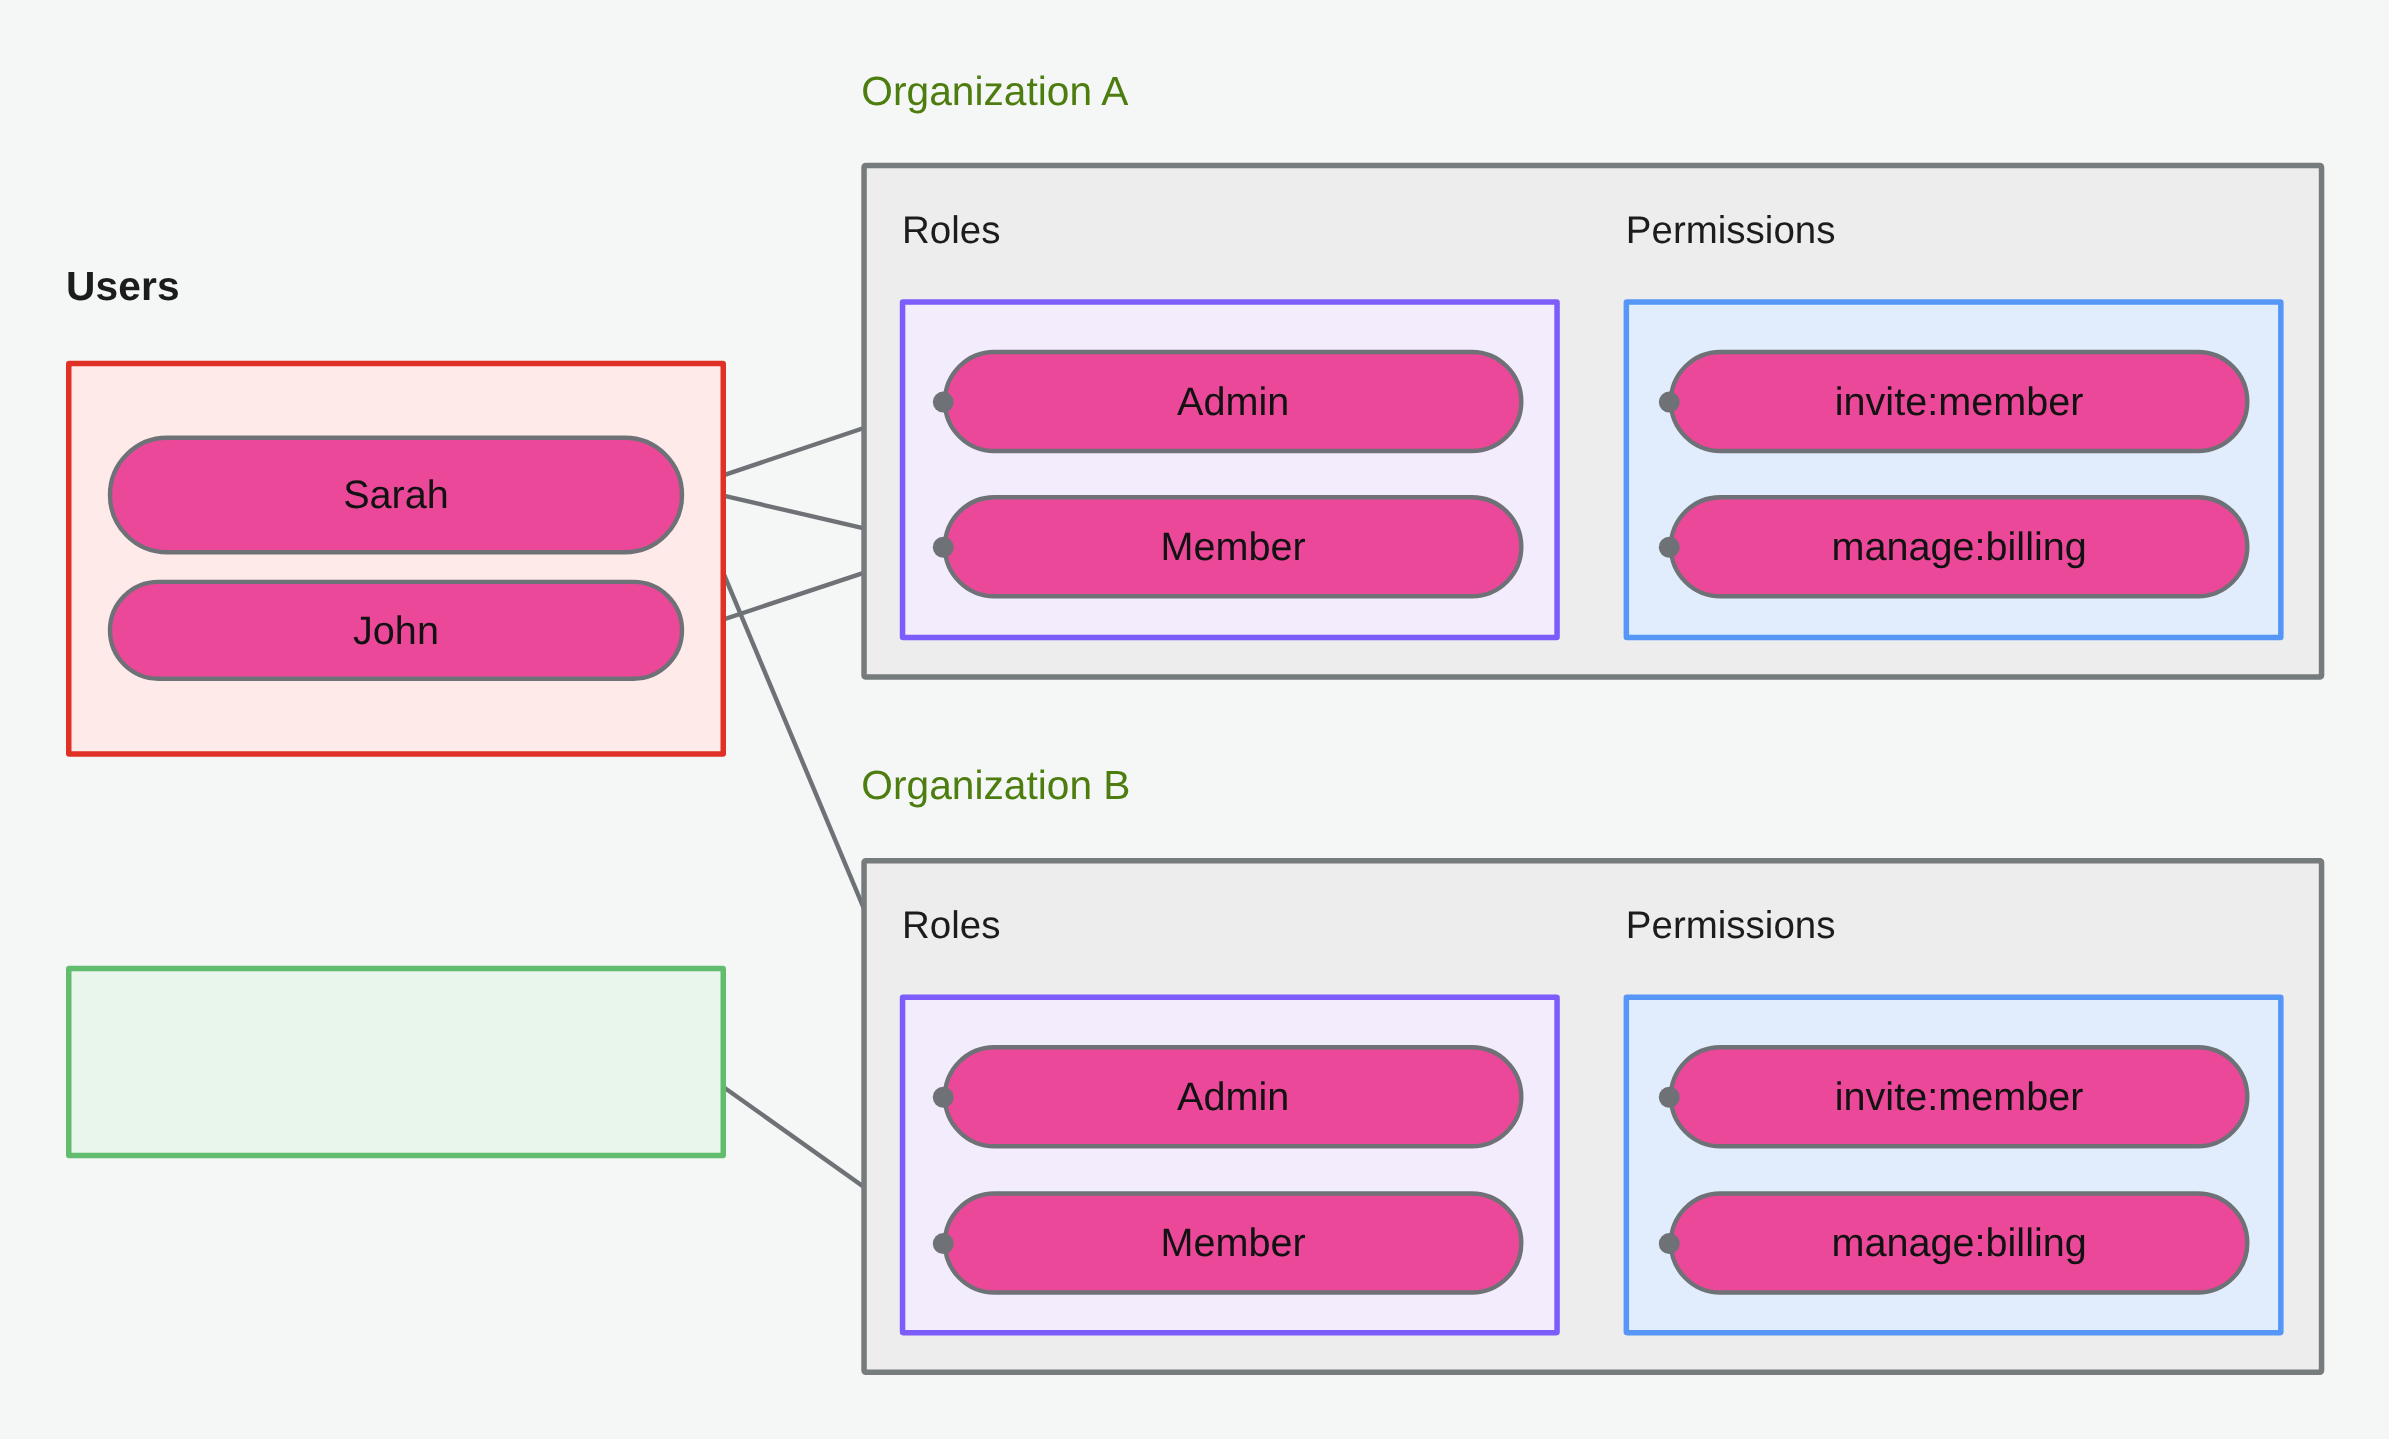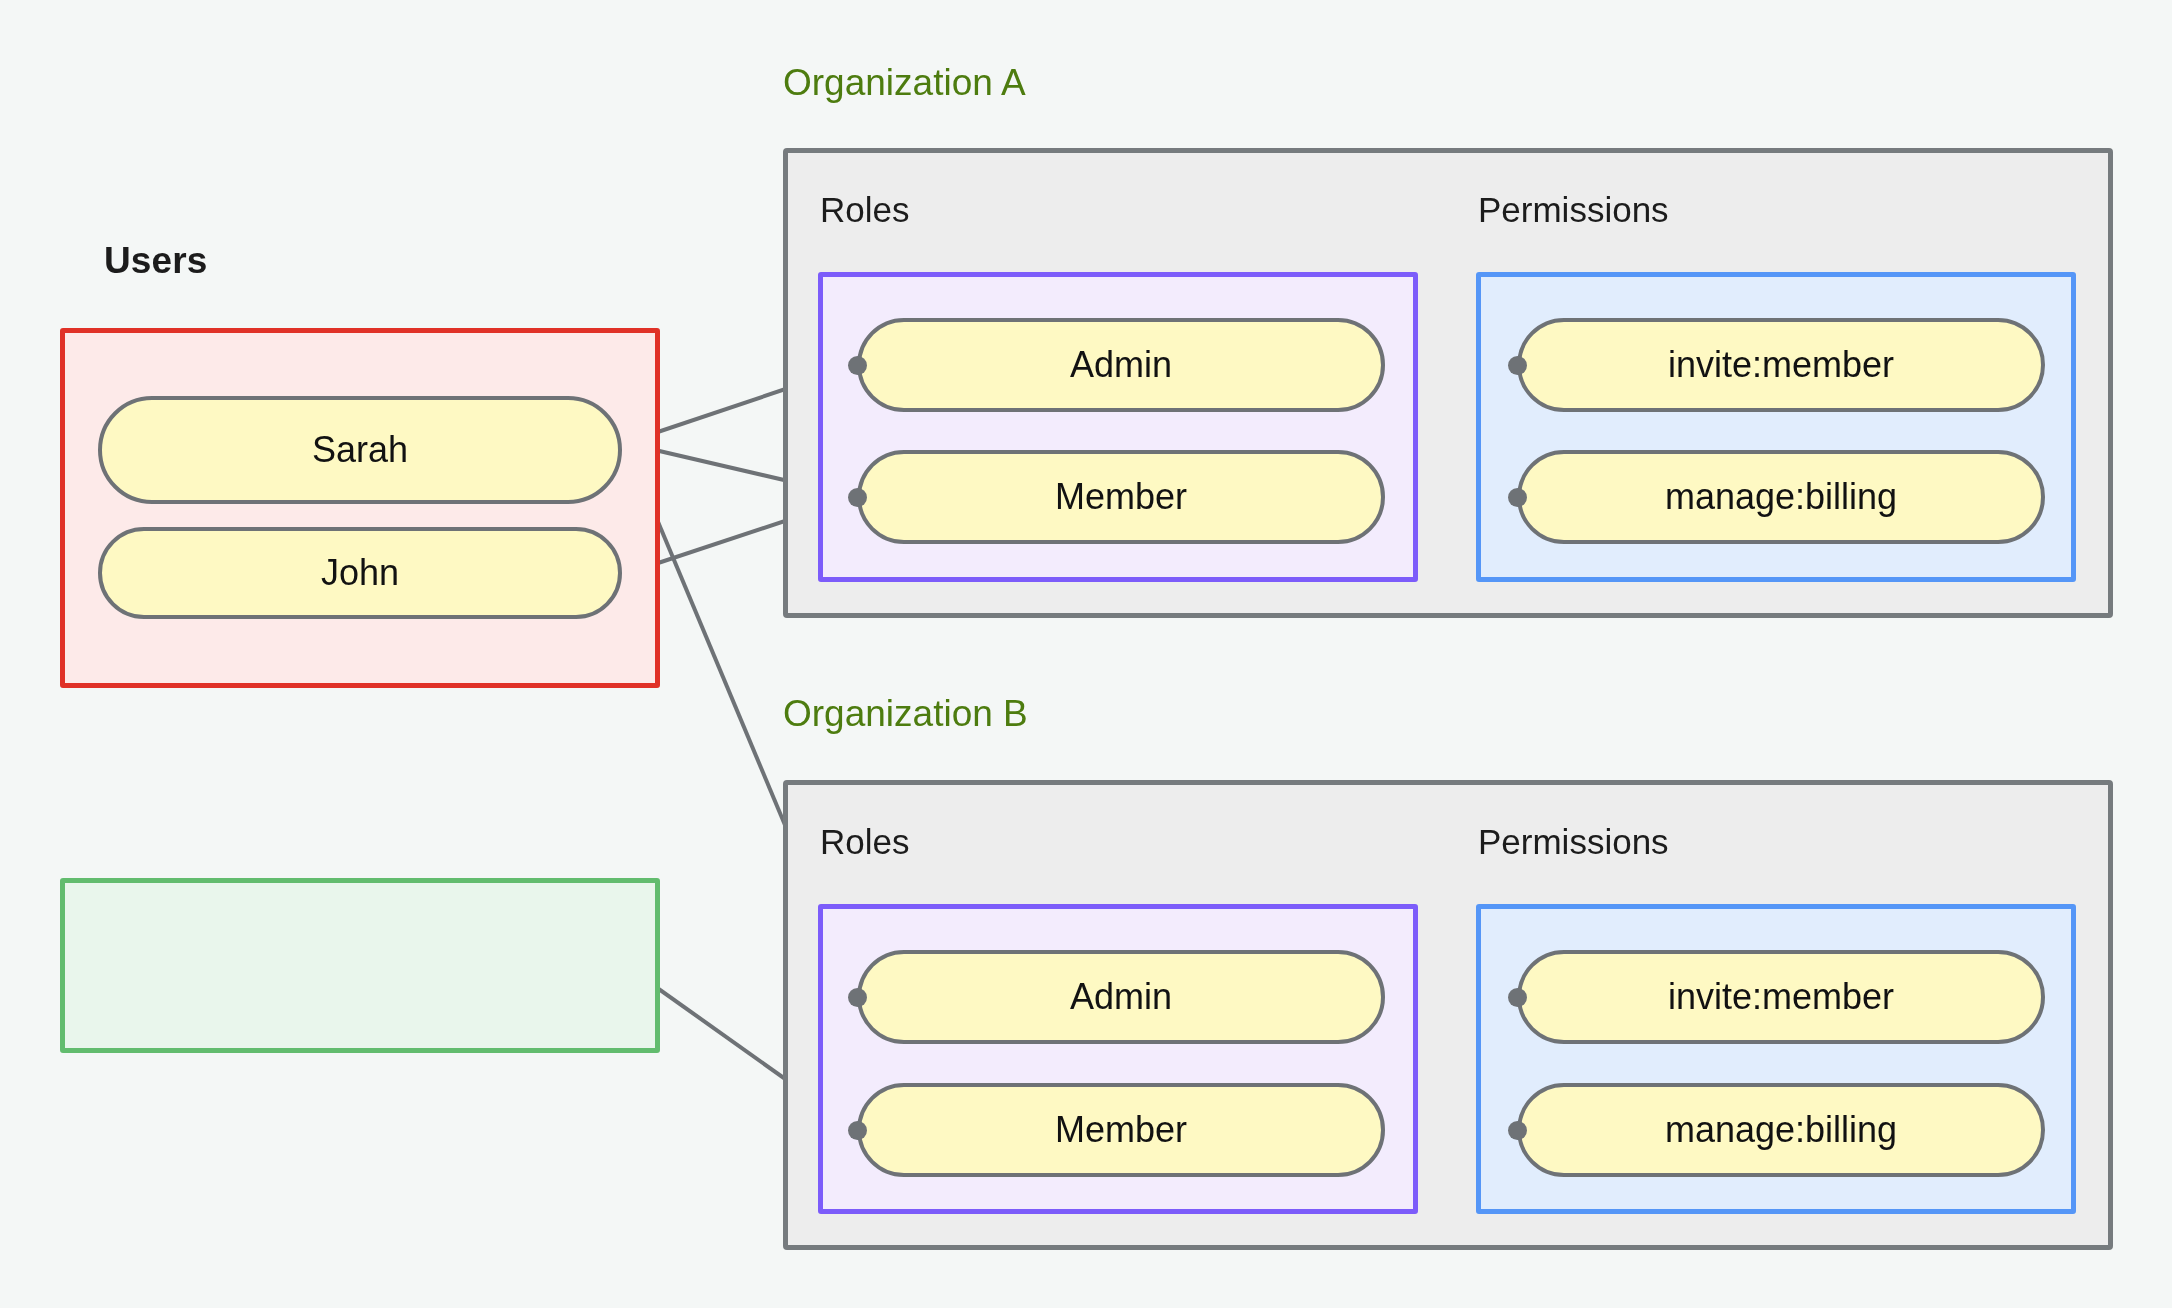--- a/index.html
+++ b/index.html
@@ -28,21 +28,20 @@
     z-index: 1;
   }
   .grp-label {
     position: absolute;
     font-size: 37px;
     color: #1c1c1c;
     font-weight: 700;
     letter-spacing: 0.1px;
     white-space: nowrap;
     z-index: 3;
-    margin-left: 44px;
   }
   .org-title {
     position: absolute;
     font-size: 37px;
     color: #4d7c0f;
     font-weight: 400;
     white-space: nowrap;
     z-index: 3;
   }
   .section-title {
@@ -79,21 +78,21 @@
     border-radius: 3px;
   }
   .box-perms {
     border: 5px solid #5596f7;
     background: #e1edfd;
     border-radius: 3px;
   }
   .node {
     position: absolute;
     box-sizing: border-box;
-    background: #fef9c3;
+    background: #ec4899;
     border: 4px solid #6e7276;
     border-radius: 999px;
     display: flex;
     align-items: center;
     justify-content: center;
     font-size: 36px;
     color: #121212;
     z-index: 4;
     white-space: nowrap;
   }

